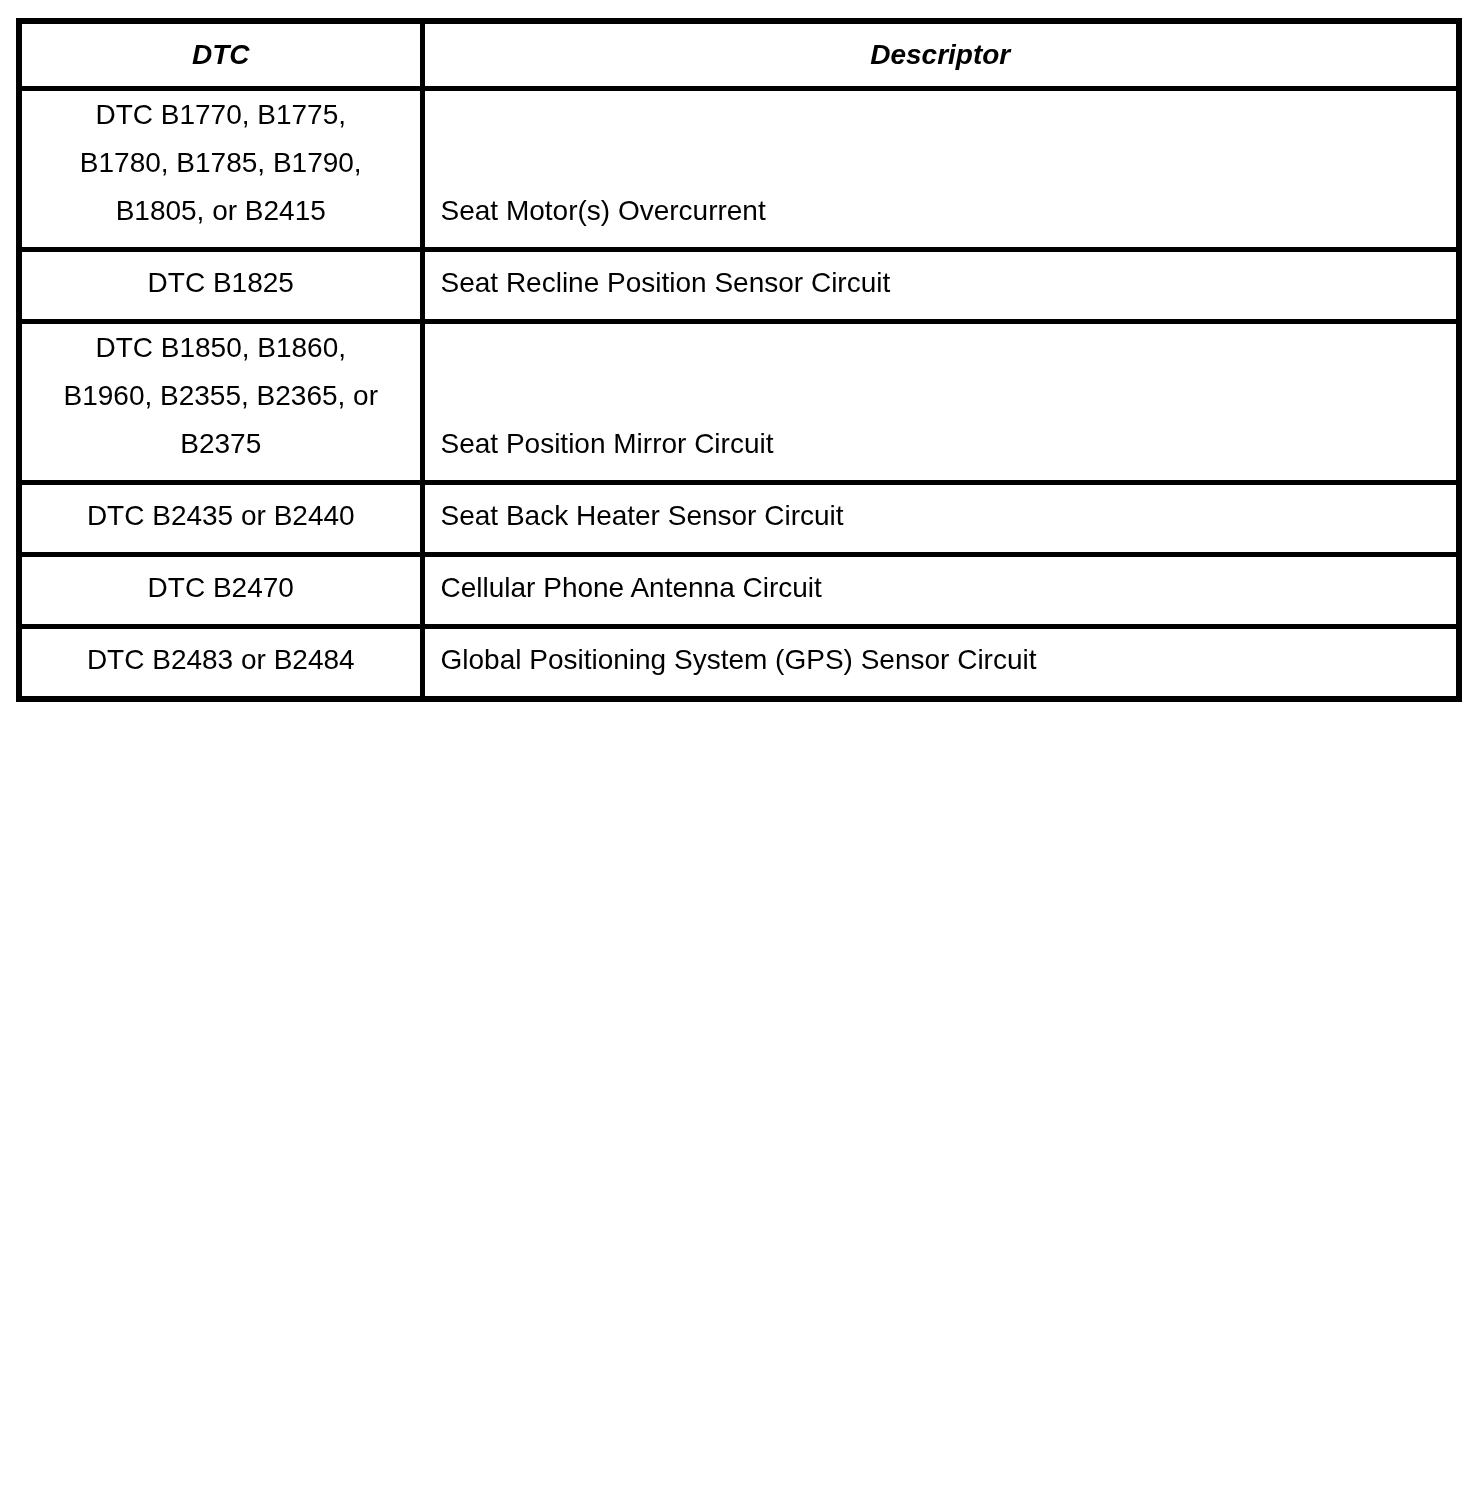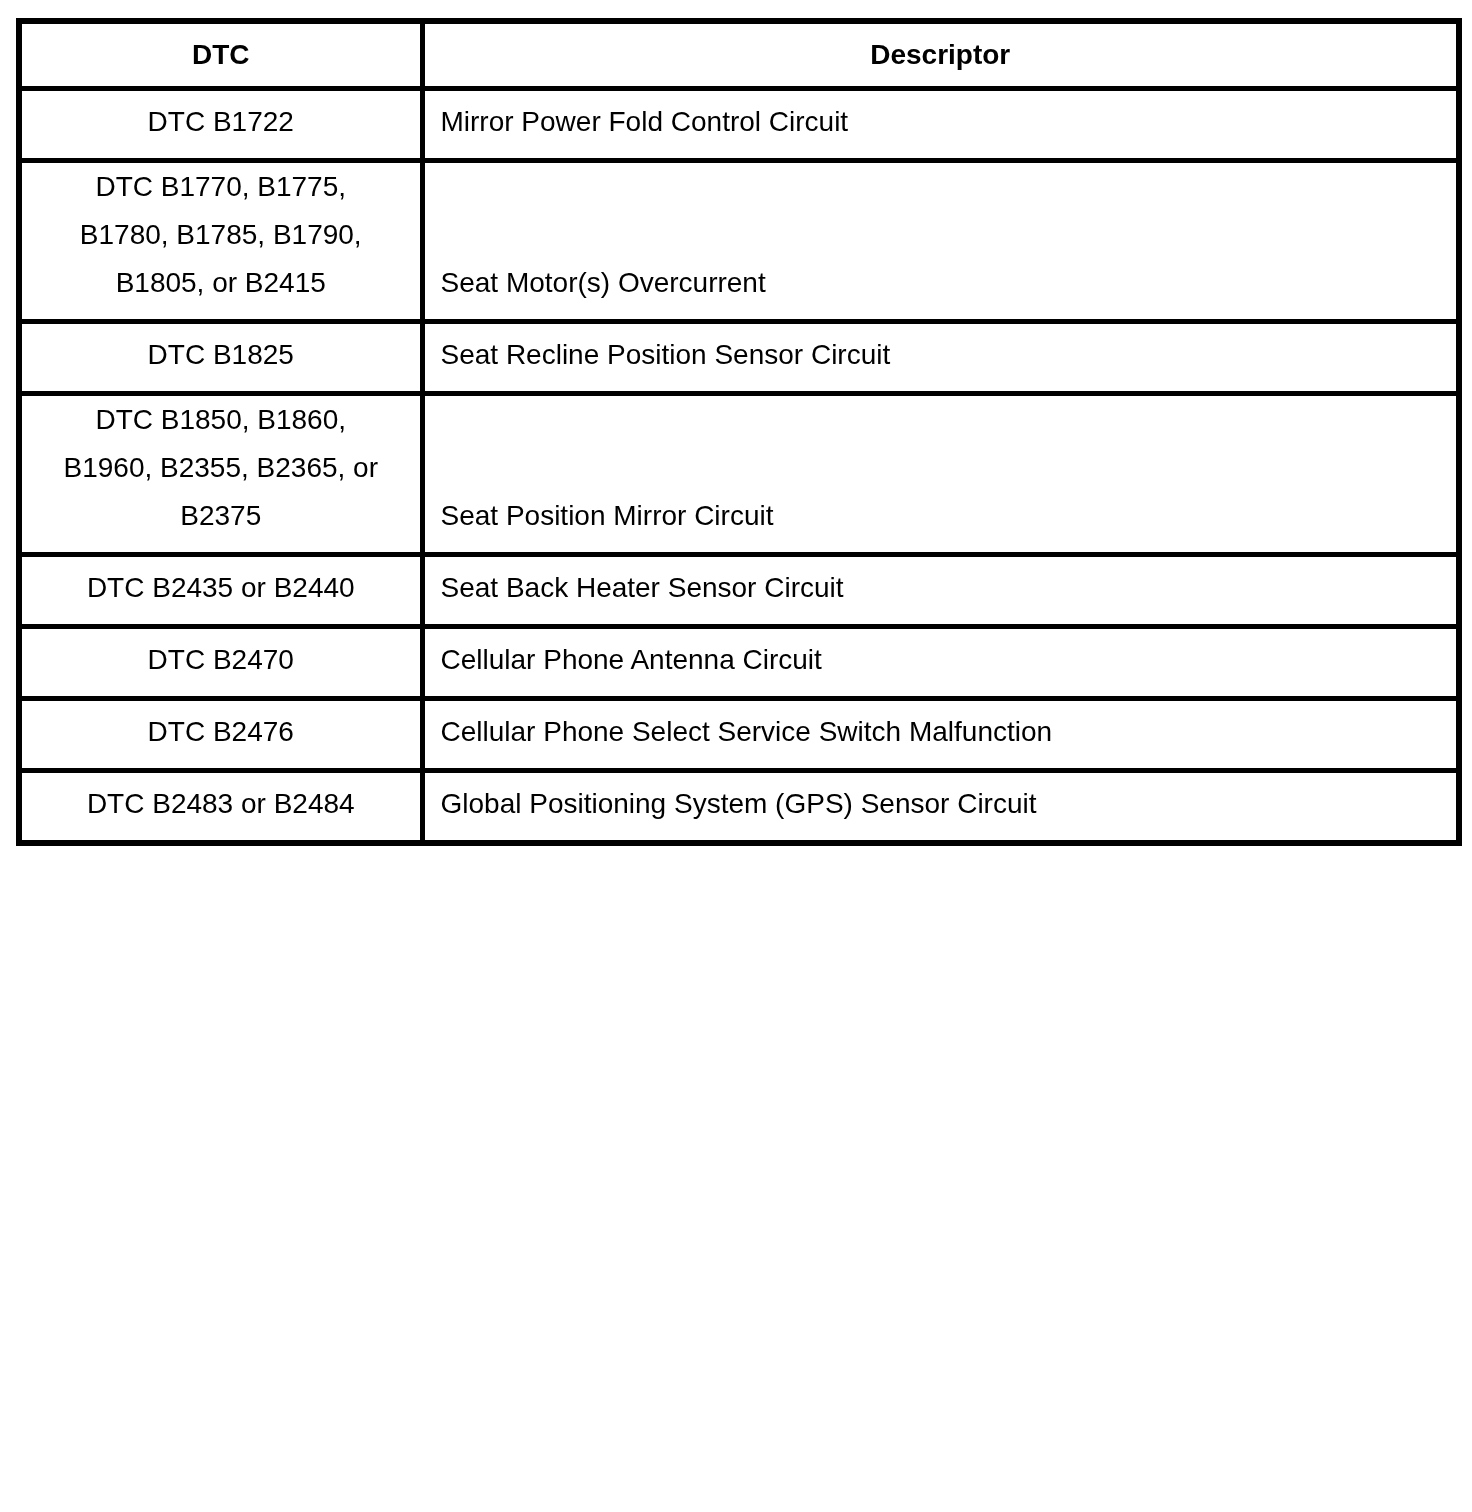--- a/index.html
+++ b/index.html
@@ -28,20 +28,21 @@
   }
   col.col-dtc  { width: 403px; }
   col.col-desc { width: 1037px; }
   .dtc-table th {
     height: 62px;
     font-size: 28px;
     font-weight: bold;
     text-align: center;
     vertical-align: middle;
     padding: 0;
+    font-style: italic;
   }
   .dtc-table tbody tr {
     height: 72px;
   }
   .dtc-table td {
     font-size: 28px;
     line-height: 48px;
     vertical-align: bottom;
     padding: 0 0 12px 0;
   }
@@ -64,24 +65,20 @@
     <col class="col-desc">
   </colgroup>
   <thead>
     <tr>
       <th>DTC</th>
       <th>Descriptor</th>
     </tr>
   </thead>
   <tbody>
     <tr>
-      <td class="cell-dtc">DTC B1722</td>
-      <td class="cell-desc">Mirror Power Fold Control Circuit</td>
-    </tr>
-    <tr>
       <td class="cell-dtc">DTC B1770, B1775,
 B1780, B1785, B1790,
 B1805, or B2415</td>
       <td class="cell-desc">Seat Motor(s) Overcurrent</td>
     </tr>
     <tr>
       <td class="cell-dtc">DTC B1825</td>
       <td class="cell-desc">Seat Recline Position Sensor Circuit</td>
     </tr>
     <tr>
@@ -92,21 +89,17 @@
     </tr>
     <tr>
       <td class="cell-dtc">DTC B2435 or B2440</td>
       <td class="cell-desc">Seat Back Heater Sensor Circuit</td>
     </tr>
     <tr>
       <td class="cell-dtc">DTC B2470</td>
       <td class="cell-desc">Cellular Phone Antenna Circuit</td>
     </tr>
     <tr>
-      <td class="cell-dtc">DTC B2476</td>
-      <td class="cell-desc">Cellular Phone Select Service Switch Malfunction</td>
-    </tr>
-    <tr>
       <td class="cell-dtc">DTC B2483 or B2484</td>
       <td class="cell-desc">Global Positioning System (GPS) Sensor Circuit</td>
     </tr>
   </tbody>
 </table>
 
 </body></html>

